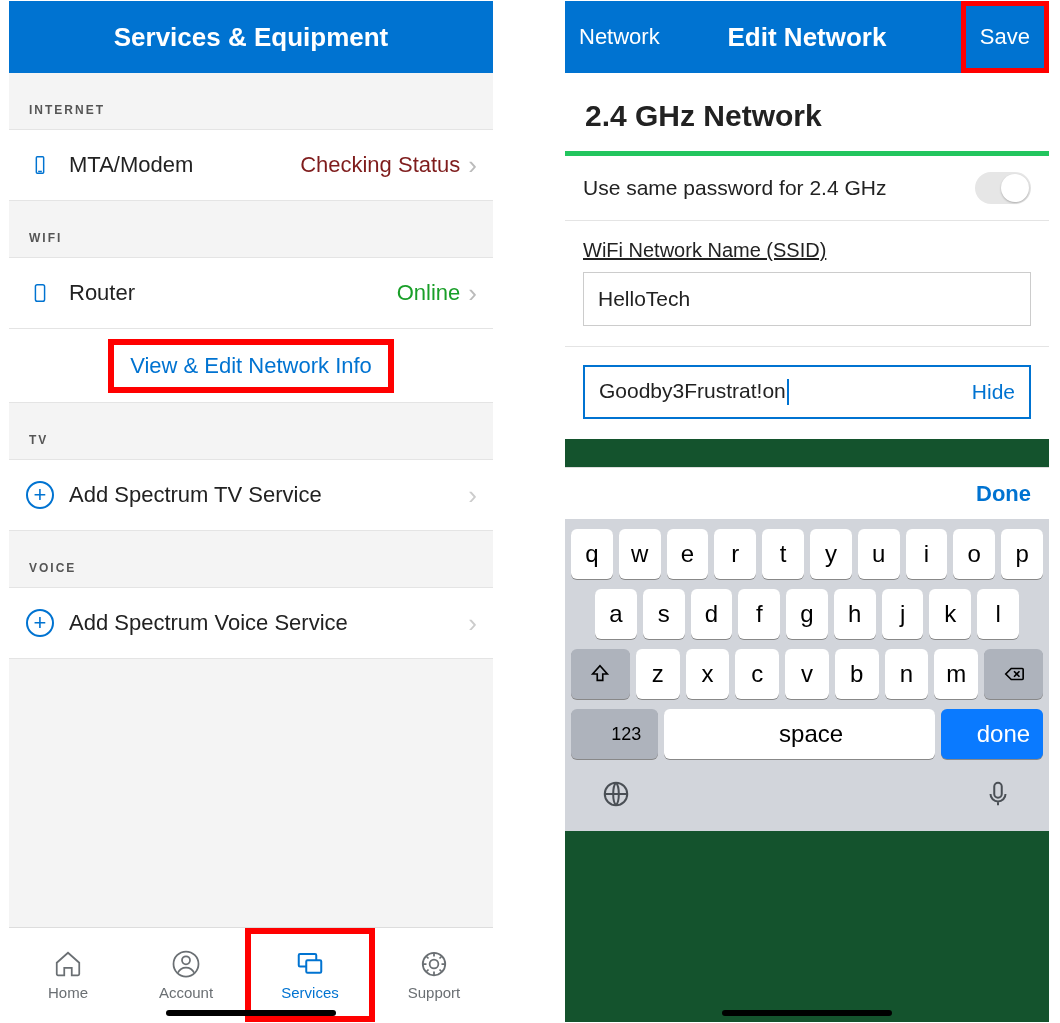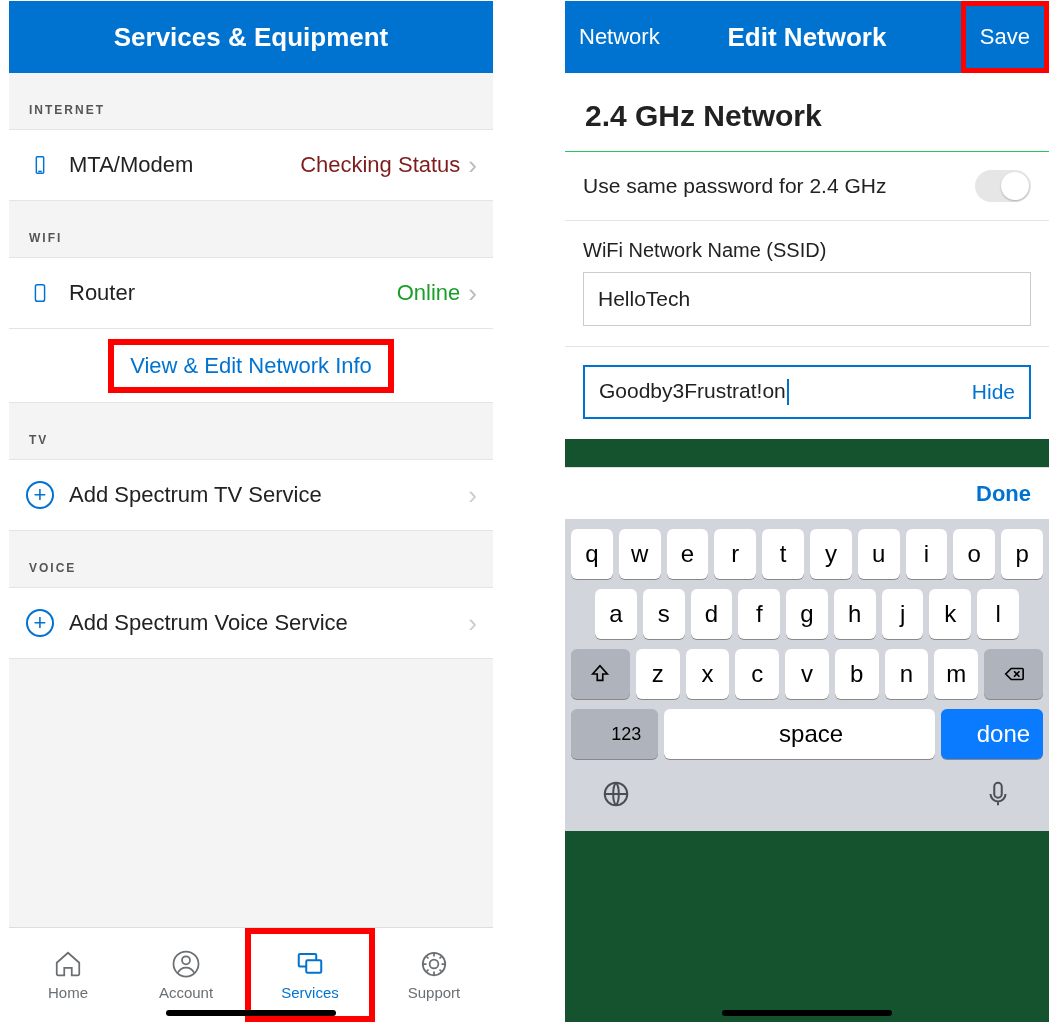--- a/index.html
+++ b/index.html
@@ -26,25 +26,25 @@
   .subrow-box{ border:6px solid #ff0000; padding:8px 16px;}
   .subrow-box span{ color:#0073d1; font-size:22px;}
   .tabbar{ position:absolute; bottom:0; left:0; right:0; height:95px; background:#fff; border-top:1px solid #ddd; display:flex;}
   .tab{ flex:1; display:flex; flex-direction:column; align-items:center; justify-content:center; color:#6a6f73; font-size:15px; gap:5px;}
   .tab.active{ color:#0073d1;}
   .tab svg{width:30px;height:30px;}
   .tab-hl{ border:6px solid #ff0000;}
   .home-ind{ position:absolute; bottom:6px; left:50%; transform:translateX(-50%); width:170px; height:6px; background:#000; border-radius:4px;}
   
   .big-title{ background:#fff; font-size:30px; font-weight:600; padding:26px 20px 18px; color:#222;}
-  .setting-row{ background:#fff; border-top:1px solid #22c55e; border-bottom:1px solid #e4e4e4; display:flex; align-items:center; padding:0 18px; height:70px; font-size:21px; color:#222;}
+  .setting-row{ background:#fff; border-top:5px solid #22c55e; border-bottom:1px solid #e4e4e4; display:flex; align-items:center; padding:0 18px; height:70px; font-size:21px; color:#222;}
   .toggle{ width:56px;height:32px; background:#e6e6e6; border-radius:16px; position:relative;}
   .toggle::after{content:""; position:absolute; right:2px; top:2px; width:28px;height:28px; background:#fff; border-radius:50%; box-shadow:0 1px 2px rgba(0,0,0,.25);}
   .field-block{ background:#fff; border-bottom:1px solid #e4e4e4; padding:18px 18px 20px;}
-  .field-label{ font-size:20px; color:#222; margin-bottom:10px;}
+  .field-label{ font-size:20px; color:#222; margin-bottom:10px;text-decoration:underline;}
   .text-input{ border:1px solid #ccc; height:54px; display:flex; align-items:center; padding:0 14px; font-size:21px; color:#222;}
   .text-input.focused{ border:2px solid #0073d1;}
   .text-input .val{flex:1; position:relative;}
   .caret{ display:inline-block; width:2px; height:26px; background:#0073d1; vertical-align:middle; margin-left:1px;}
   .hide-btn{ color:#0073d1; font-size:21px;}
   .kb-toolbar{ background:#fff; border-top:1px solid #ddd; height:52px; display:flex; align-items:center; justify-content:flex-end; padding:0 18px;}
   .kb-done{ color:#0073d1; font-weight:600; font-size:22px;}
   .keyboard{ background:#d2d5db; padding:10px 6px 6px; height:312px;}
   .krow{ display:flex; gap:6px; margin-bottom:10px; justify-content:center;}
   .key{ background:#fff; border-radius:6px; box-shadow:0 1px 0 #888; height:50px; flex:1; display:flex; align-items:center; justify-content:center; font-size:24px; color:#000;}

